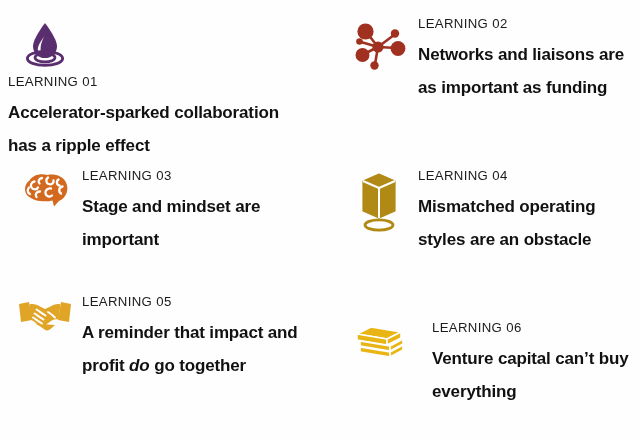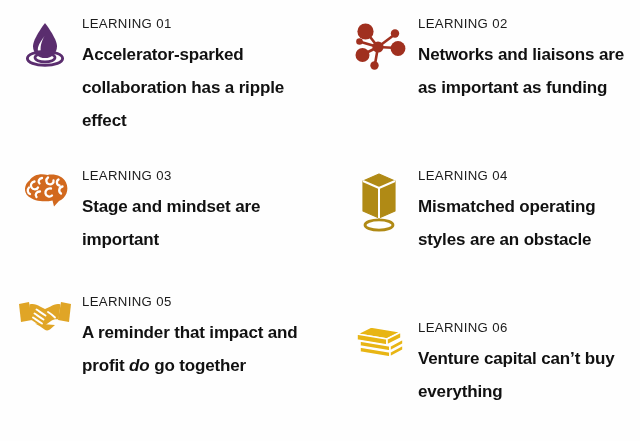--- a/index.html
+++ b/index.html
@@ -22,26 +22,26 @@
     height: 441px;
   }
 
   .card {
     position: absolute;
     display: flex;
     align-items: flex-start;
   }
 
   
-  .card-1 { left: 8px;   top: 16px;  width: 300px; }
+  .card-1 { left: 8px;   top: 16px;  width: 300px; flex-direction: column; }
   .card-2 { left: 340px; top: 16px;  width: 296px; }
   .card-3 { left: 8px;   top: 168px; width: 300px; }
   .card-4 { left: 340px; top: 168px; width: 296px; }
   .card-5 { left: 8px;   top: 294px; width: 300px; justify-content: flex-end; }
-  .card-6 { left: 340px; top: 320px; width: 296px; }
+  .card-6 { left: 340px; top: 320px; width: 296px; gap: 14px; }
 
   .icon-slot {
     flex: 0 0 auto;
     width: 74px;
     display: flex;
     justify-content: center;
     align-items: flex-start;
     padding-top: 2px;
   }
   .card-2 .icon-slot { width: 78px; }

